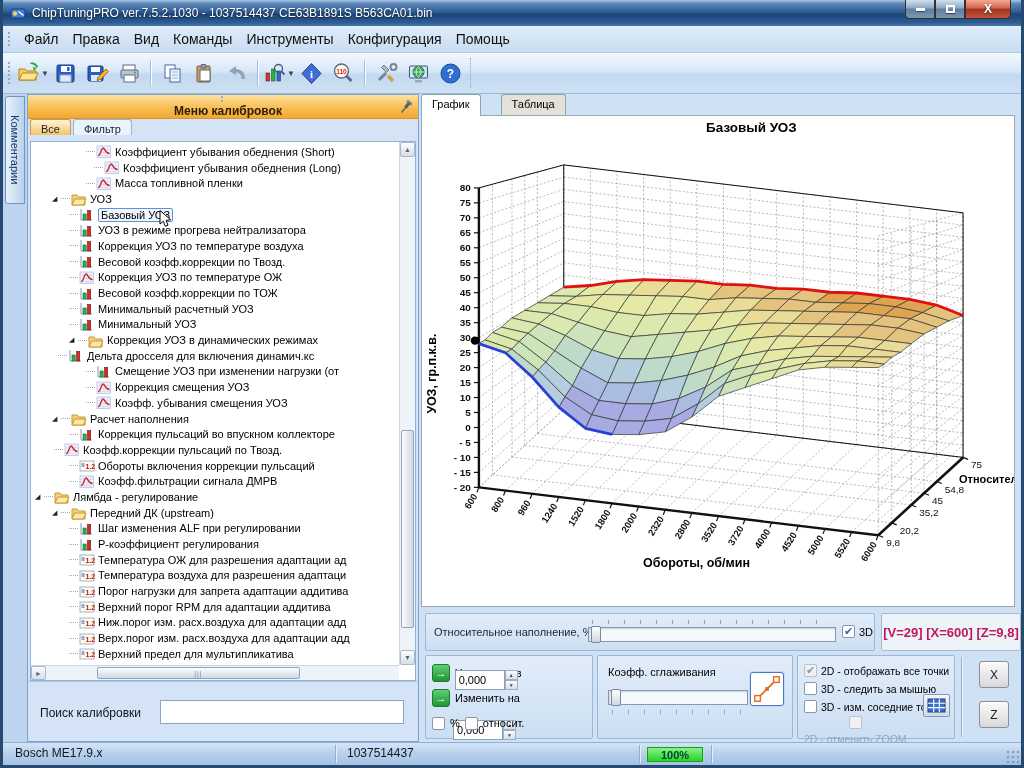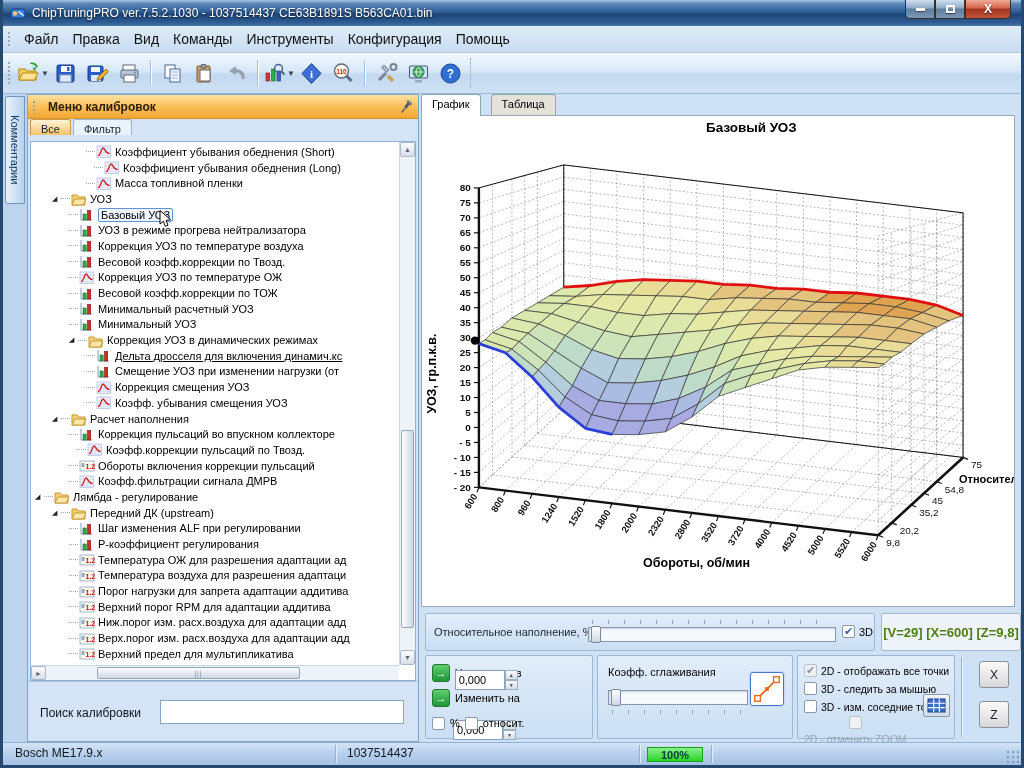--- a/index.html
+++ b/index.html
@@ -36,21 +36,21 @@
   
   .main { position:absolute; left:0; right:0; top:94px; bottom:23px; background:#bdd4ee; }
   .comments-strip { position:absolute; left:0; top:0; bottom:0; width:24px; }
   .vtab { position:absolute; left:2px; top:2px; width:20px; height:108px;
     background:linear-gradient(90deg,#e8f2fc,#b8d2ec); border:1px solid #6d96c0; border-radius:3px 0 0 3px;
     writing-mode:vertical-rl; font-size:11px; color:#123a66; display:flex; align-items:center; justify-content:center; }
   
   .left-panel { position:absolute; left:24px; top:0; width:392px; bottom:0; background:#d4e4f6; border:1px solid #7fa3c9; }
   .panel-header { position:absolute; left:0; right:0; top:0; height:24px;
     background:linear-gradient(180deg,#fde2a2 0%,#f9bd55 55%,#f2a733 100%); border-bottom:1px solid #d9952a;
-    display:flex; align-items:center; padding-left:4px; }
+    display:flex; align-items:center; padding-left:4px;flex-direction:column; }
   .panel-header .ph-text { font-size:12px; font-weight:bold; color:#2e2008; margin-left:6px; }
   .pin { position:absolute; right:6px; top:4px; }
   .ltabs { position:absolute; left:2px; top:24px; height:16px; display:flex; }
   .ltab { font-size:11px; padding:3px 10px 2px; border:1px solid #9ab4d8; border-bottom:none; border-radius:3px 3px 0 0; background:#eaf2fb; margin-right:2px; color:#123; }
   .ltab.active { background:linear-gradient(180deg,#fff3da,#f6c468); border-color:#c89a4a; font-weight:normal; }
   .tree { position:absolute; left:2px; right:2px; top:46px; height:540px; background:#fff; border:1px solid #8fb0d4; overflow:hidden; }
   .tree-rows { position:absolute; left:0; top:2px; right:16px; bottom:15px; overflow:hidden; white-space:nowrap; }
   .trow { display:flex; align-items:center; height:15.7px; font-size:11px; color:#000; position:relative; }
   .exp { font-size:7px; color:#222; width:9px; }
   .stub { width:9px; border-top:1px dotted #9aa8c0; margin-right:1px; }
@@ -69,21 +69,21 @@
   .hsb .right { position:absolute; right:0; top:0; bottom:0; width:15px; }
   .hsb .sb-btn { height:auto; top:0; bottom:0; }
   .hsb .hthumb { position:absolute; left:18%; width:55%; top:1px; bottom:1px; background:linear-gradient(180deg,#fdfdfd,#cfd8e4); border:1px solid #93a5bb; border-radius:2px;
     display:flex; align-items:center; justify-content:center; font-size:7px; color:#7a8aa0; letter-spacing:1px; }
   .search-row { position:absolute; left:0; right:0; bottom:0; height:60px; border-top:1px solid #aec6e2; }
   .search-label { position:absolute; left:12px; top:24px; font-size:12px; color:#10151c; }
   .search-input { position:absolute; left:132px; top:18px; right:14px; height:24px; border:1px solid #8aa6c6; background:#fff; font-size:12px; padding:0 4px; }
   
   .right-panel { position:absolute; left:416px; top:0; right:0; bottom:0; background:#cfe1f4; }
   .rtabs { position:absolute; left:2px; top:0; height:22px; display:flex; }
-  .rtab { font-size:11px; padding:3px 10px 2px; border:1px solid #8aa; border-bottom:none; border-radius:3px 3px 0 0; background:#e4e1d8; margin-right:10px; }
+  .rtab { font-size:11px; padding:3px 10px 2px; border:1px solid #8aa; border-bottom:none; border-radius:3px 3px 0 0; background:#e4e1d8; margin-right:20px; }
   .rtab.active { background:#fff; position:relative; z-index:2; }
   .chart-area { position:absolute; left:2px; right:6px; top:21px; height:492px; background:#fff; border:1px solid #98a8b8; }
   .chart-area svg { position:absolute; inset:0; }
   
   .controls { position:absolute; left:0; right:0; top:515px; bottom:0; }
   .grp { position:absolute; border:1px solid #9fb6d4; border-radius:2px; background:linear-gradient(180deg,#e2edfa,#cbdff3); }
   .g-fill { left:6px; top:4px; width:450px; height:38px; }
   .fill-label { position:absolute; left:8px; top:12px; font-size:11px; color:#1a2430; }
   .slider { position:absolute; }
   .s-ticks { position:absolute; left:4px; right:4px; height:4px;
@@ -91,21 +91,21 @@
   .s-track { position:absolute; left:0; right:0; height:15px; background:#f6f9fc; border:1px solid #8898aa; box-shadow:inset 1px 1px 2px #c4d0dc; }
   .s-thumb { position:absolute; left:2px; top:-2px; width:10px; height:17px; background:linear-gradient(180deg,#fefefe,#cfd8e2); border:1px solid #7888a0; border-radius:2px; }
   .fill-slider { left:162px; top:6px; width:248px; height:26px; }
   .fill-slider .s-ticks { top:0; } .fill-slider .s-track { top:7px; }
   .cb { width:13px; height:13px; background:#fff; border:1px solid #8b97a6; border-radius:2px; display:inline-flex; align-items:center; justify-content:center;
     font-size:11px; color:#3468b0; flex:none; }
   .cb.gray { color:#8a98a8; background:#f4f6f8; }
   .cb.dis { background:#eef0f2; border-color:#b8c2cc; }
   .chk3d { position:absolute; left:416px; top:11px; display:flex; align-items:center; gap:4px; font-size:11px; }
   .v-box { position:absolute; left:462px; top:4px; width:140px; height:38px; border:1px solid #a8b8cc; background:#eef3fa; border-radius:2px;
-    display:flex; align-items:center; justify-content:center; font-size:13px; font-weight:bold; color:#4d7c0f; }
+    display:flex; align-items:center; justify-content:center; font-size:13px; font-weight:bold; color:#be185d; }
   .g-set { left:6px; top:46px; width:168px; height:84px; }
   .set-row { position:absolute; left:6px; height:20px; display:flex; align-items:center; gap:5px; font-size:11px; }
   .gbtn { width:18px; height:18px; border-radius:3px; border:1px solid #1d7a2e; background:linear-gradient(180deg,#5ecf6e,#1f9638); color:#fff; font-size:11px; font-weight:bold;
     display:flex; align-items:center; justify-content:center; flex:none; }
   .spin { position:absolute; right:4px; display:flex; height:20px; }
   .spin input { width:50px; height:20px; border:1px solid #8aa0ba; font-size:11px; padding:0 3px; font-family:"Liberation Sans",sans-serif; }
   .spin-btns { width:13px; display:flex; flex-direction:column; }
   .sb2 { flex:1; border:1px solid #9fb0c4; background:linear-gradient(180deg,#fafcfe,#d4dde8); font-size:5px; color:#445; display:flex; align-items:center; justify-content:center; }
   .g-smooth { left:178px; top:46px; width:196px; height:84px; }
   .smooth-label { position:absolute; left:10px; top:10px; font-size:11px; }
@@ -416,21 +416,21 @@
             </div>
             <div class="trow" style="padding-left: 38px;">
               <span class="exp">◢</span>
               <span class="stub"></span>
               <span class="ticon"><svg viewBox="0 0 16 15">
                   <path d="M1 4h5l1.5 2H14v8H1z" fill="#f8d074" stroke="#c49a33"></path>
                   <path d="M1 14l2.7-6H15l-2.7 6z" fill="#fce7a8" stroke="#c49a33"></path>
                 </svg></span>
               <span class="tlabel">Коррекция УОЗ в динамических режимах</span>
             </div>
-            <div class="trow" style="padding-left: 55px; text-decoration: underline;">
+            <div class="trow" style="padding-left: 27px;">
               <span class="stub"></span>
               <span class="ticon"><svg viewBox="0 0 16 15">
                   <path d="M2 13h11M2 13V2" stroke="#8898b8" stroke-width="1"></path>
                   <rect x="4" y="7" width="3.2" height="6" fill="#2fae47" stroke="#156f28" stroke-width=".6"></rect>
                   <rect x="8.5" y="3.5" width="3.2" height="9.5" fill="#d62b2b" stroke="#7e1111" stroke-width=".6"></rect>
                 </svg></span>
               <span class="tlabel">Дельта дросселя для включения динамич.кс</span>
             </div>
             <div class="trow" style="padding-left: 55px;">
               <span class="stub"></span>
@@ -470,21 +470,21 @@
             </div>
             <div class="trow" style="padding-left: 38px;">
               <span class="stub"></span>
               <span class="ticon"><svg viewBox="0 0 16 15">
                   <path d="M2 13h11M2 13V2" stroke="#8898b8" stroke-width="1"></path>
                   <rect x="4" y="7" width="3.2" height="6" fill="#2fae47" stroke="#156f28" stroke-width=".6"></rect>
                   <rect x="8.5" y="3.5" width="3.2" height="9.5" fill="#d62b2b" stroke="#7e1111" stroke-width=".6"></rect>
                 </svg></span>
               <span class="tlabel">Коррекция пульсаций во впускном коллекторе</span>
             </div>
-            <div class="trow" style="padding-left: 46px;">
+            <div class="trow" style="padding-left: 23px;">
               <span class="stub"></span>
               <span class="ticon"><svg viewBox="0 0 16 15">
                   <rect x="1" y="2" width="13.5" height="11.5" fill="#eef2fc" stroke="#aab8e0" stroke-width=".7"></rect>
                   <path d="M1 5.5h13.5M1 8.5h13.5M1 11.5h13.5M4.5 2v11.5M8 2v11.5M11.5 2v11.5" stroke="#c8d2ee" stroke-width=".5"></path>
                   <path d="M2 11.5c3 0 3-7.5 5-7.5s2 5.5 6.5 5.5" fill="none" stroke="#d42020" stroke-width="1.3"></path>
                 </svg></span>
               <span class="tlabel">Коэфф.коррекции пульсаций по Твозд.</span>
             </div>
             <div class="trow" style="padding-left: 38px;">
               <span class="stub"></span>

